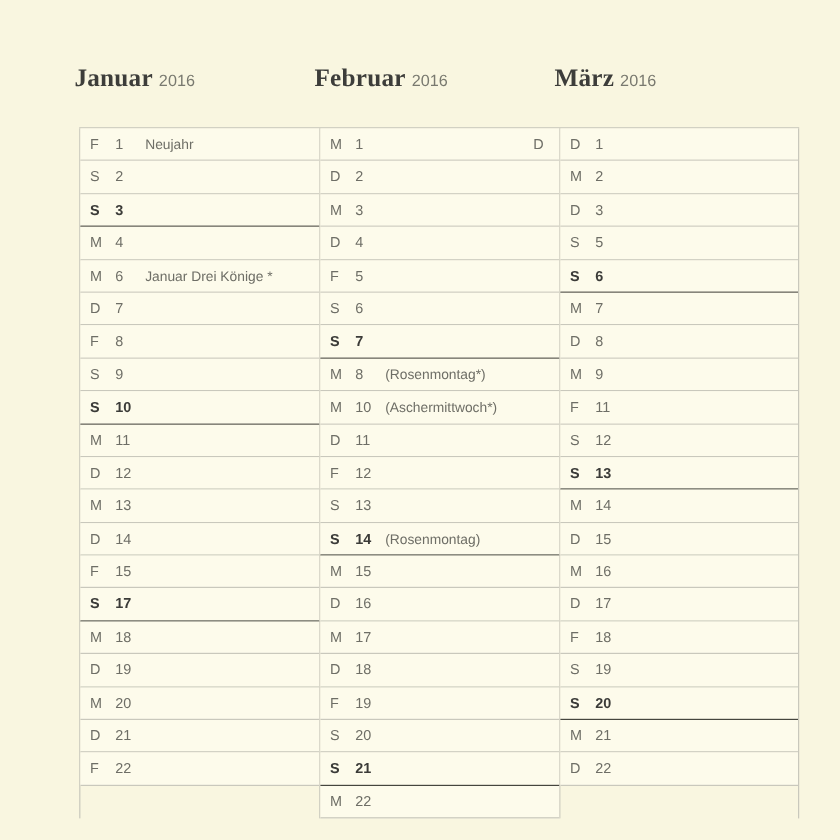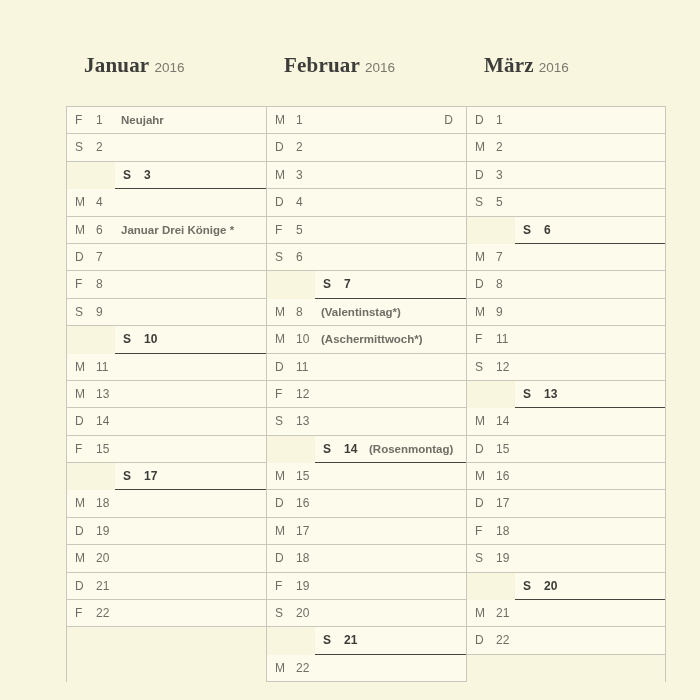--- a/index.html
+++ b/index.html
@@ -5,21 +5,21 @@
   html, body { margin: 0; padding: 0; }
   .page {
     position: relative;
     width: 700px; height: 700px;
     background: #f9f6e0;
     overflow: hidden;
     font-family: "Liberation Sans", sans-serif;
   }
   .headers {
     position: absolute;
-    left: 76px; top: 53px;
+    left: 54px; top: 53px;
     width: 600px;
     display: flex;
   }
   .month-header {
     width: 200px;
     padding-left: 8px;
     box-sizing: border-box;
     white-space: nowrap;
   }
   .mname {
@@ -52,24 +52,24 @@
     height: 27.4px;
     box-sizing: border-box;
     border-bottom: 1px solid #c9c8bc;
     background: #fdfbeb;
     font-size: 12px;
     color: #6e6e66;
     line-height: 26.4px;
     white-space: nowrap;
     overflow: hidden;
   }
-  .day-row.sunday { border-bottom-color: #45453e; margin-left: 48px; }
+  .day-row.sunday { border-bottom-color: #45453e; }
   .wd  { display: inline-block; margin-left: 8px; width: 21px; }
   .num { display: inline-block; width: 25px; }
-  .note { font-size: 11.5px; color: #6e6e66; font-weight: bold; }
+  .note { font-size: 11.5px; color: #6e6e66; }
   .sunday .wd, .sunday .num { font-weight: bold; color: #3b3b38; }
   .flag {
     position: absolute;
     right: 13px; top: 0;
     color: #6e6e66;
   }
 </style>
 </head>
 <body>
 
@@ -92,39 +92,40 @@
         <div class="day-row"><span class="wd">F</span><span class="num">1</span><span class="note">Neujahr</span></div>
         <div class="day-row"><span class="wd">S</span><span class="num">2</span></div>
         <div class="day-row sunday"><span class="wd">S</span><span class="num">3</span></div>
         <div class="day-row"><span class="wd">M</span><span class="num">4</span></div>
         <div class="day-row"><span class="wd">M</span><span class="num">6</span><span class="note">Januar Drei Könige *</span></div>
         <div class="day-row"><span class="wd">D</span><span class="num">7</span></div>
         <div class="day-row"><span class="wd">F</span><span class="num">8</span></div>
         <div class="day-row"><span class="wd">S</span><span class="num">9</span></div>
         <div class="day-row sunday"><span class="wd">S</span><span class="num">10</span></div>
         <div class="day-row"><span class="wd">M</span><span class="num">11</span></div>
+        <div class="day-row"><span class="wd">D</span><span class="num">12</span></div>
         <div class="day-row"><span class="wd">M</span><span class="num">13</span></div>
         <div class="day-row"><span class="wd">D</span><span class="num">14</span></div>
         <div class="day-row"><span class="wd">F</span><span class="num">15</span></div>
         <div class="day-row sunday"><span class="wd">S</span><span class="num">17</span></div>
         <div class="day-row"><span class="wd">M</span><span class="num">18</span></div>
         <div class="day-row"><span class="wd">D</span><span class="num">19</span></div>
         <div class="day-row"><span class="wd">M</span><span class="num">20</span></div>
         <div class="day-row"><span class="wd">D</span><span class="num">21</span></div>
         <div class="day-row"><span class="wd">F</span><span class="num">22</span></div>
       </div>
       <div class="col">
         <div class="day-row"><span class="wd">M</span><span class="num">1</span><span class="flag">D</span></div>
         <div class="day-row"><span class="wd">D</span><span class="num">2</span></div>
         <div class="day-row"><span class="wd">M</span><span class="num">3</span></div>
         <div class="day-row"><span class="wd">D</span><span class="num">4</span></div>
         <div class="day-row"><span class="wd">F</span><span class="num">5</span></div>
         <div class="day-row"><span class="wd">S</span><span class="num">6</span></div>
         <div class="day-row sunday"><span class="wd">S</span><span class="num">7</span></div>
-        <div class="day-row"><span class="wd">M</span><span class="num">8</span><span class="note">(Valentinstag*)</span></div>
+        <div class="day-row"><span class="wd">M</span><span class="num">8</span><span class="note">(Rosenmontag*)</span></div>
         <div class="day-row"><span class="wd">M</span><span class="num">10</span><span class="note">(Aschermittwoch*)</span></div>
         <div class="day-row"><span class="wd">D</span><span class="num">11</span></div>
         <div class="day-row"><span class="wd">F</span><span class="num">12</span></div>
         <div class="day-row"><span class="wd">S</span><span class="num">13</span></div>
         <div class="day-row sunday"><span class="wd">S</span><span class="num">14</span><span class="note">(Rosenmontag)</span></div>
         <div class="day-row"><span class="wd">M</span><span class="num">15</span></div>
         <div class="day-row"><span class="wd">D</span><span class="num">16</span></div>
         <div class="day-row"><span class="wd">M</span><span class="num">17</span></div>
         <div class="day-row"><span class="wd">D</span><span class="num">18</span></div>
         <div class="day-row"><span class="wd">F</span><span class="num">19</span></div>

